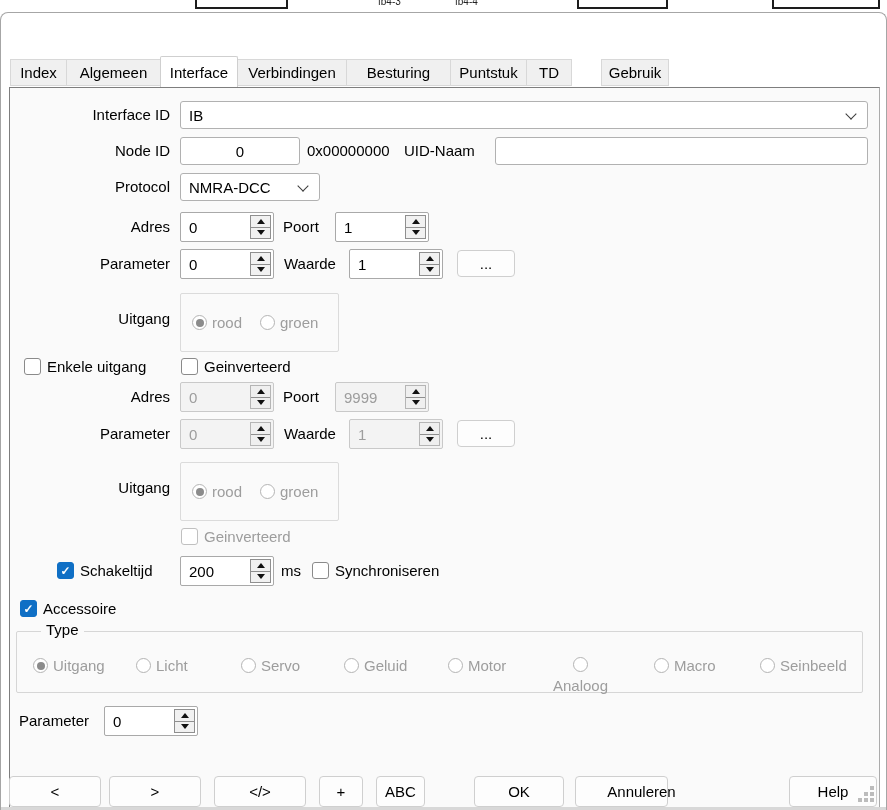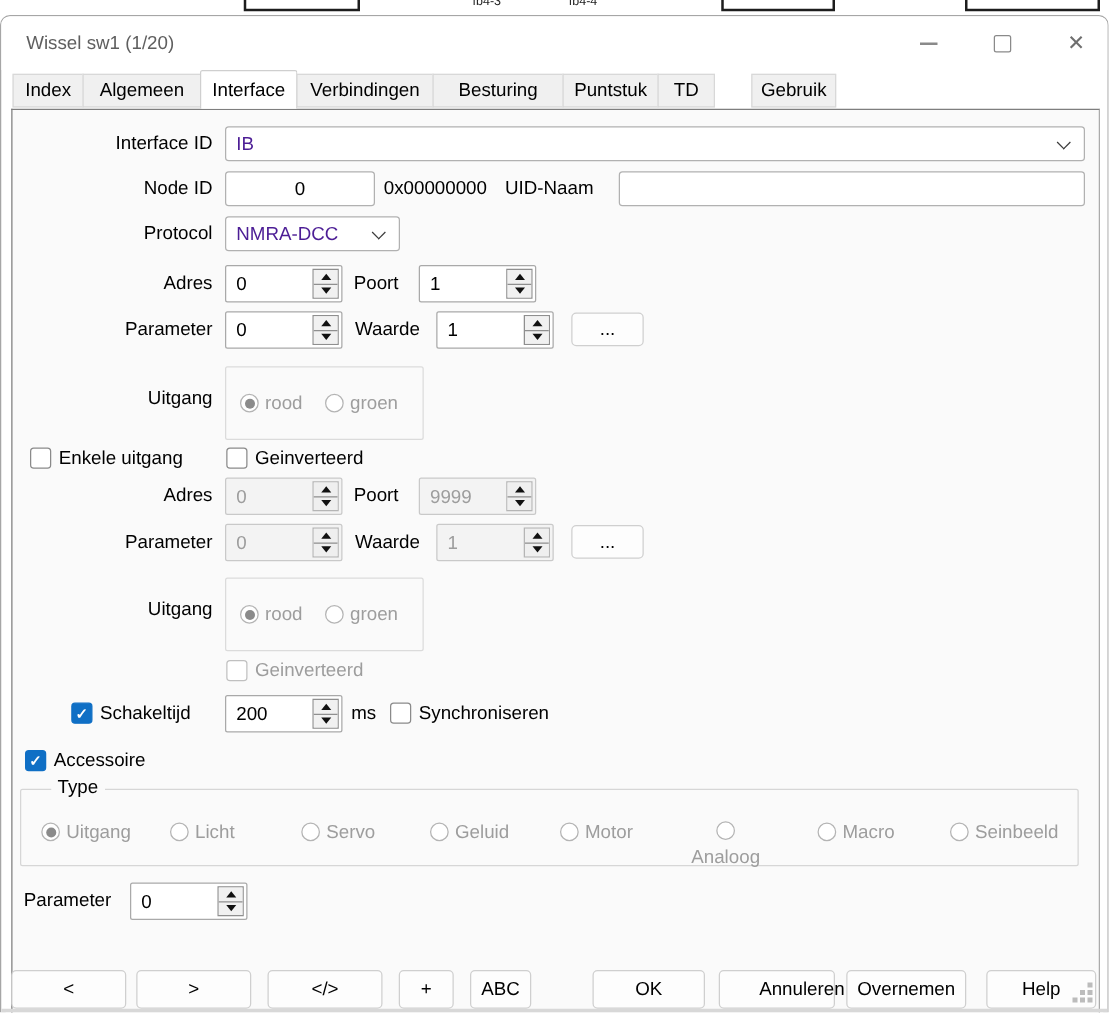--- a/index.html
+++ b/index.html
@@ -35,21 +35,21 @@
            border:1px solid; border-color:#7e7e7e #ababab #ababab #7e7e7e; }
 
   .lbl { position:absolute; font-size:15px; color:#000; }
   .lbl.r { left:0; width:160px; text-align:right; }
 
   .field { position:absolute; height:28px; border:1px solid #b1b1b1; border-radius:3px; background:#fff;
            font-family:"Liberation Sans", sans-serif; font-size:15px; color:#000; padding:0 8px; outline:none; }
   .field.center { text-align:center; }
 
   .combo { position:absolute; height:28px; border:1px solid #b1b1b1; border-radius:3px; background:#fff;
-           display:flex; align-items:center; padding:0 8px; font-size:15px; color:#4c1d95; cursor:default; }
+           display:flex; align-items:center; padding:0 8px; font-size:15px; color:#000000; cursor:default; }
   .chev { position:absolute; right:12px; top:8px; width:8px; height:8px;
           border-right:1.5px solid #3c3c3c; border-bottom:1.5px solid #3c3c3c; transform:rotate(45deg); }
 
   .spin { position:absolute; width:94px; height:30px; border:1px solid #a9a9a9; border-radius:2px; background:#fff; }
   .spin input { position:absolute; left:0; top:0; width:66px; height:28px; border:none; outline:none; background:transparent;
                 font-family:"Liberation Sans", sans-serif; font-size:15px; color:#000; padding:0 8px; }
   .spin-col { position:absolute; right:2px; top:2px; bottom:2px; width:21px; display:flex; flex-direction:column;
               border:1px solid #8f8f8f; background:#f1f1f1; }
   .spin-b { flex:1; display:flex; align-items:center; justify-content:center; background:#f1f1f1; border:none; cursor:default; }
   .spin-b.down { border-top:1px solid #8f8f8f; }
@@ -94,32 +94,20 @@
 <div class="desktop">
   <div class="frag-rect" style="left:195px; width:93px;"></div>
   <span class="frag-label" style="left:378px;">fb4-3</span>
   <span class="frag-label" style="left:455px;">fb4-4</span>
   <div class="frag-rect" style="left:577px; width:91px;"></div>
   <div class="frag-rect" style="left:772px; width:108px;"></div>
 </div>
 
 <div class="dialog">
 
-  <div class="titlebar">
-    <span class="title-text">Wissel sw1 (1/20)</span>
-    <div class="winbtn" style="left:729px;">
-      <div class="min-glyph"></div>
-    </div>
-    <div class="winbtn" style="left:788px;">
-      <div class="max-glyph"></div>
-    </div>
-    <div class="winbtn" style="left:847px;">
-      <span class="close-glyph">✕</span>
-    </div>
-  </div>
 
   <div class="tabs">
     <div class="tab" style="width:57px;">Index</div>
     <div class="tab" style="width:95px;">Algemeen</div>
     <div class="tab active" style="width:78px;">Interface</div>
     <div class="tab" style="width:110px;">Verbindingen</div>
     <div class="tab" style="width:105px;">Besturing</div>
     <div class="tab" style="width:77px;">Puntstuk</div>
     <div class="tab" style="width:46px;">TD</div>
     <div class="tab-spacer"></div>
@@ -368,18 +356,17 @@
     </div>
   </div>
 
   <div class="btn" style="left:8px;   top:763px; width:92px;">&lt;</div>
   <div class="btn" style="left:108px; top:763px; width:92px;">&gt;</div>
   <div class="btn" style="left:213px; top:763px; width:92px;">&lt;/&gt;</div>
   <div class="btn" style="left:318px; top:763px; width:44px;">+</div>
   <div class="btn" style="left:375px; top:763px; width:49px;">ABC</div>
   <div class="btn" style="left:473px; top:763px; width:90px;">OK</div>
   <div class="btn" style="left:574px; top:763px; width:93px;padding-left:40px;">Annuleren</div>
-  <div class="btn" style="left:676px; top:763px; width:96px;">Overnemen</div>
   <div class="btn" style="left:788px; top:763px; width:88px;">Help</div>
 
   <div class="grip"></div>
   <div class="bottom-strip"></div>
 </div>
 
 </body></html>

